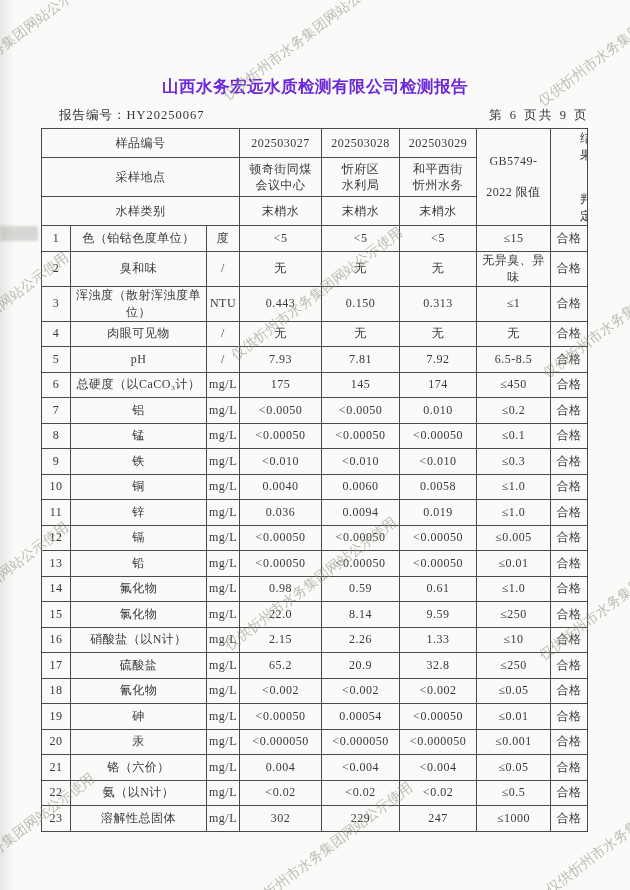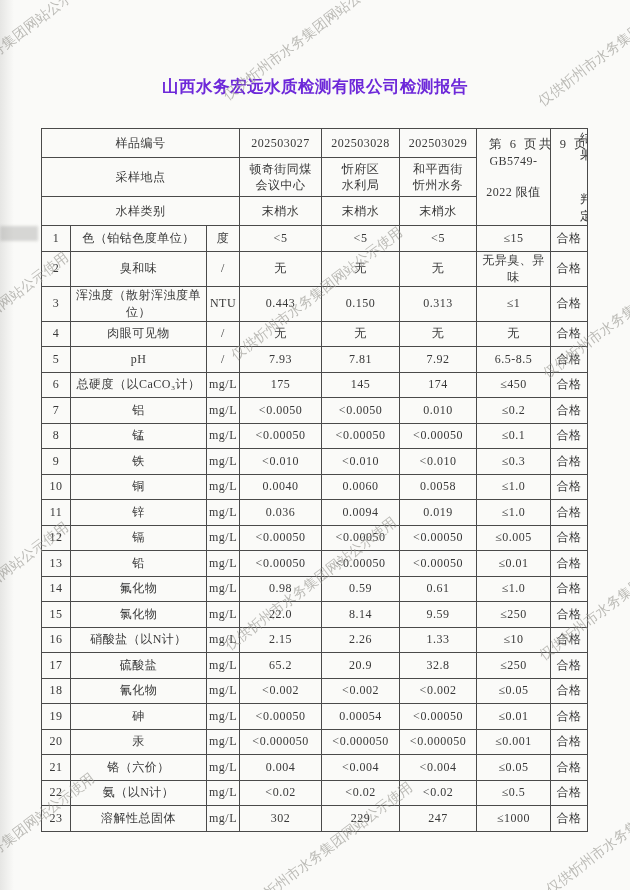--- a/index.html
+++ b/index.html
@@ -19,21 +19,21 @@
     background:rgba(140,140,138,0.32);filter:blur(1.5px);pointer-events:none;
   }
   .title{
     position:absolute;top:76px;left:0;width:100%;text-align:center;
     font-size:16.5px;font-weight:bold;letter-spacing:0.5px;color:#6d28d9;
   }
   .report-no{
     position:absolute;left:59px;top:107px;font-size:12.5px;letter-spacing:1px;
   }
   .page-ind{
-    position:absolute;left:489px;top:107px;font-size:12.5px;letter-spacing:2.5px;margin-top:29px;
+    position:absolute;left:489px;top:107px;font-size:12.5px;letter-spacing:2.5px;
   }
   table.report{
     position:absolute;left:41px;top:128px;width:546px;
     border-collapse:collapse;table-layout:fixed;
     font-size:12px;color:#383838;
   }
   table.report td{
     border:1px solid #4a4a4a;text-align:center;vertical-align:middle;
     padding:0;overflow:hidden;letter-spacing:0.5px;
   }
@@ -67,20 +67,21 @@
       <span class="wm" style="left: 540px; top: 368px;">仅供忻州市水务集团网站公示使用</span>
       <span class="wm" style="left: -106px; top: 645px;">仅供忻州市水务集团网站公示使用</span>
       <span class="wm" style="left: 222px; top: 640px;">仅供忻州市水务集团网站公示使用</span>
       <span class="wm" style="left: 536px; top: 650px;">仅供忻州市水务集团网站公示使用</span>
       <span class="wm" style="left: -80px; top: 896px;">仅供忻州市水务集团网站公示使用</span>
       <span class="wm" style="left: 238px; top: 905px;">仅供忻州市水务集团网站公示使用</span>
       <span class="wm" style="left: 543px; top: 884px;">仅供忻州市水务集团网站公示使用</span>
     </div>
 
   <div class="title">山西水务宏远水质检测有限公司检测报告</div>
+  <div class="report-no">报告编号：HY20250067</div>
   <div class="page-ind">第 6 页共 9 页</div>
 
   <table class="report">
     <colgroup>
       <col style="width:29px">
         <col style="width:136px">
         <col style="width:33px">
       <col style="width:82px">
         <col style="width:78px">
         <col style="width:77px">

